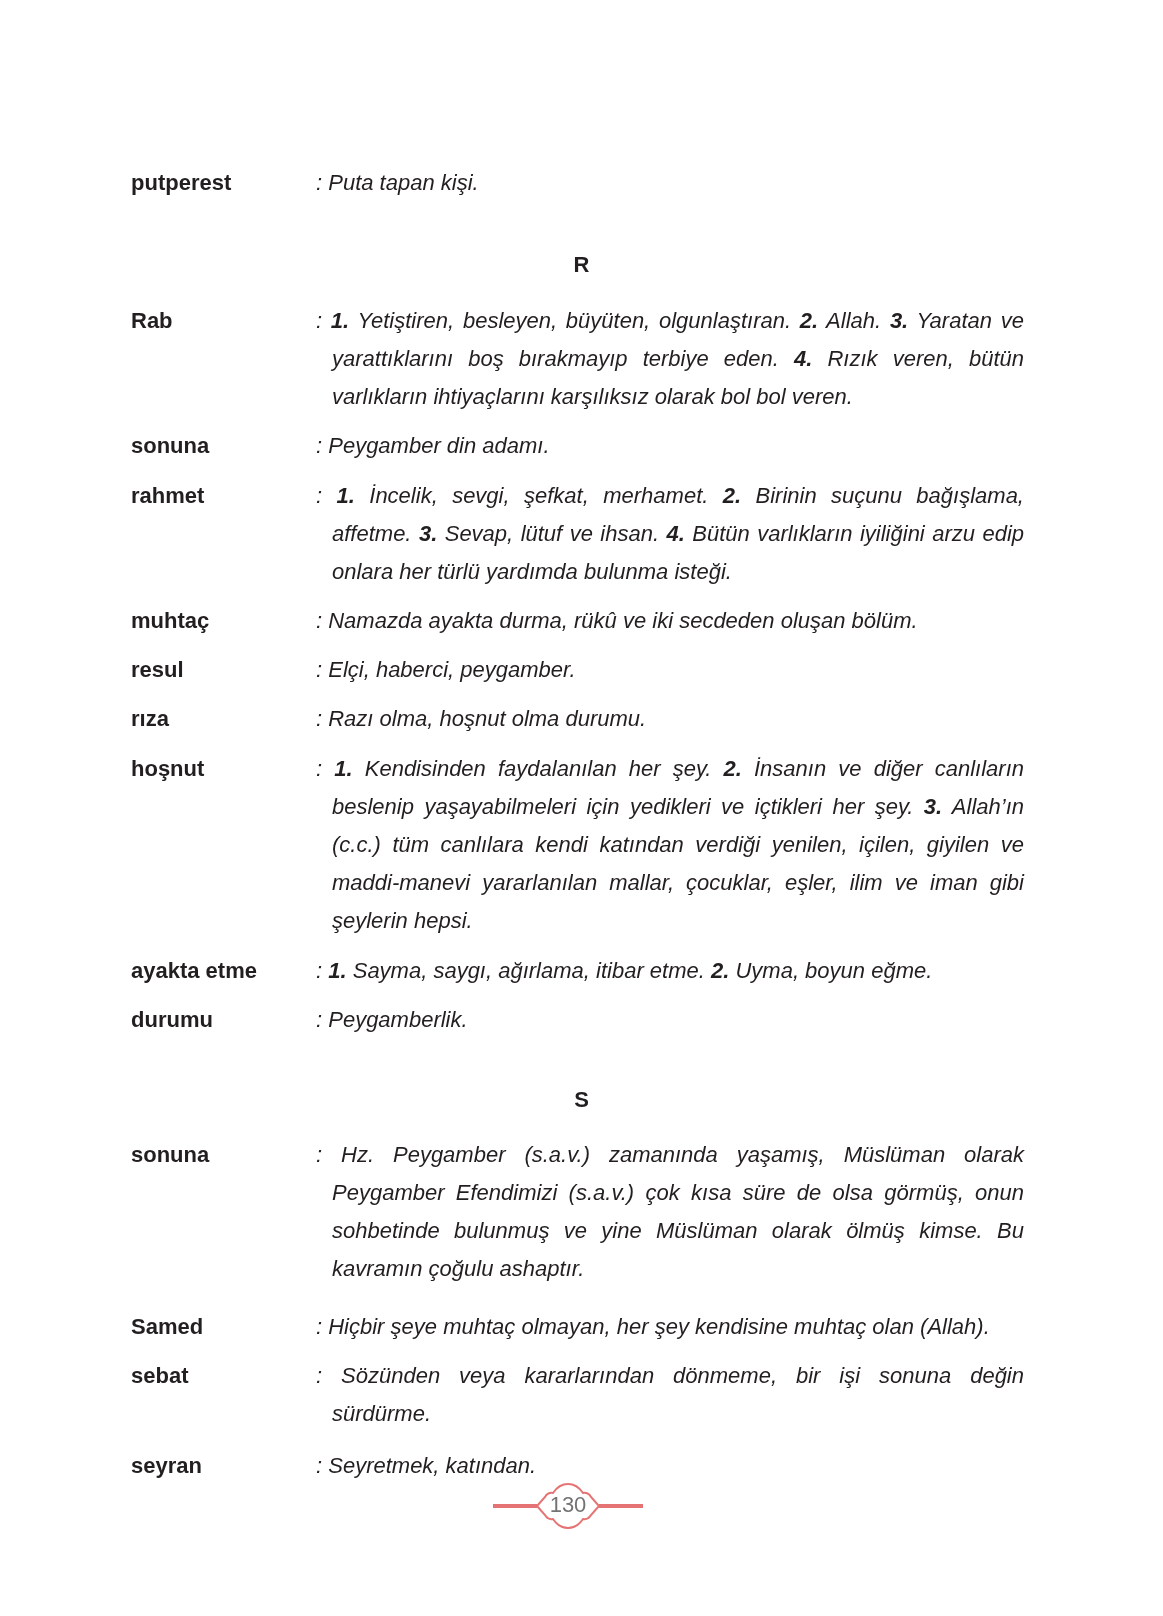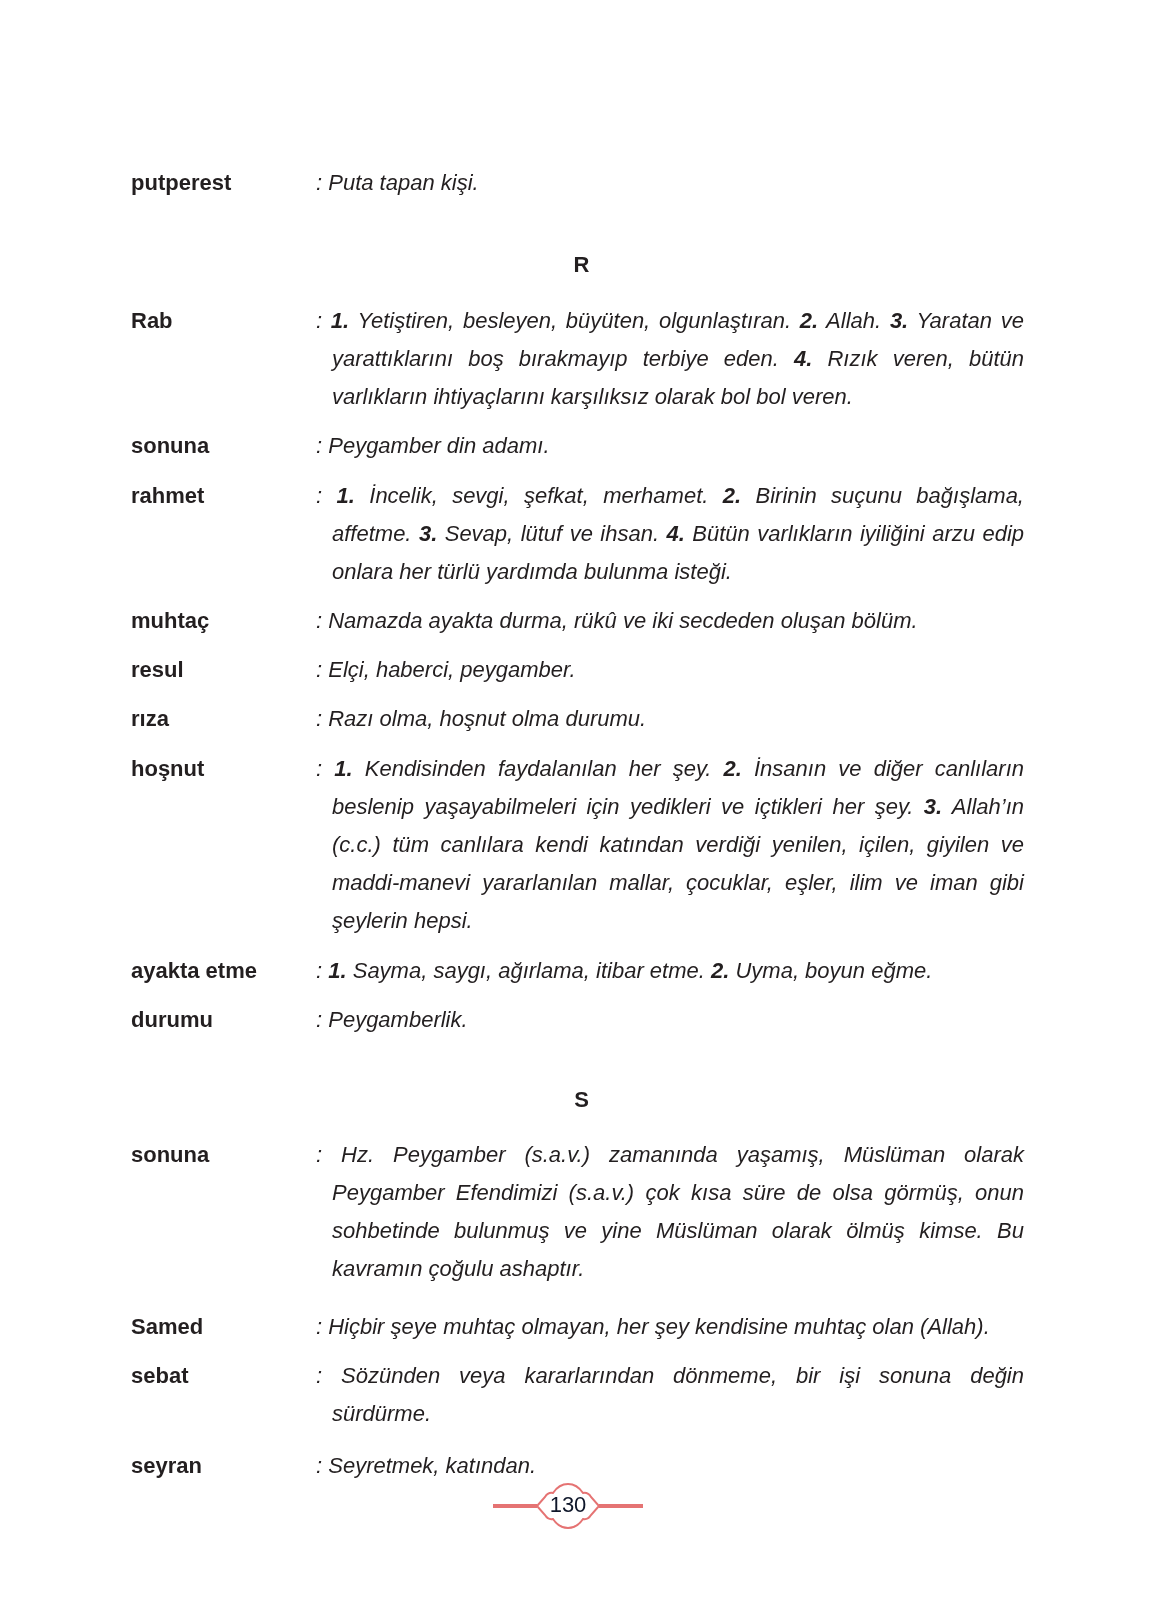--- a/index.html
+++ b/index.html
@@ -5,21 +5,21 @@
   html, body { margin: 0; padding: 0; background: #ffffff; }
   body { width: 1163px; height: 1616px; position: relative; overflow: hidden;
          font-family: "Liberation Sans", "DejaVu Sans", sans-serif; color: #231f20; }
   .entry { position: absolute; left: 131px; width: 905px; font-size: 22px; line-height: 38px; }
   .term { position: absolute; left: 0; top: 0; font-weight: bold; }
   .def { position: absolute; left: 185px; right: 12px; top: 0; padding-left: 16px; text-indent: -16px; text-align: justify; font-style: italic; }
   .def b { font-weight: bold; }
   .letter { position: absolute; left: 0; width: 1163px; text-align: center; font-weight: bold; font-size: 22px; line-height: 30px; }
   .pagenum { position: absolute; left: 493px; top: 1480px; width: 150px; height: 52px; }
   .pagenum svg { position: absolute; left: 0; top: 0; }
-  .pagenum span { position: absolute; left: 0; width: 150px; top: 12px; text-align: center; font-size: 22px; color: #0f172a; }
+  .pagenum span { position: absolute; left: 0; width: 150px; top: 12px; text-align: center; font-size: 22px; color: #737373; }
 </style>
 </head>
 <body>
 
 <div class="entry" style="top:164px">
   <span class="term">putperest</span>
   <div class="def">: Puta tapan kişi.</div>
 </div>
 
 <div class="letter" style="top:250px">R</div>

